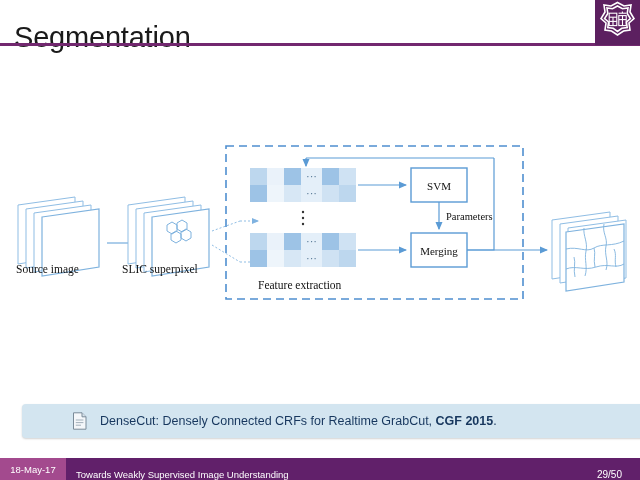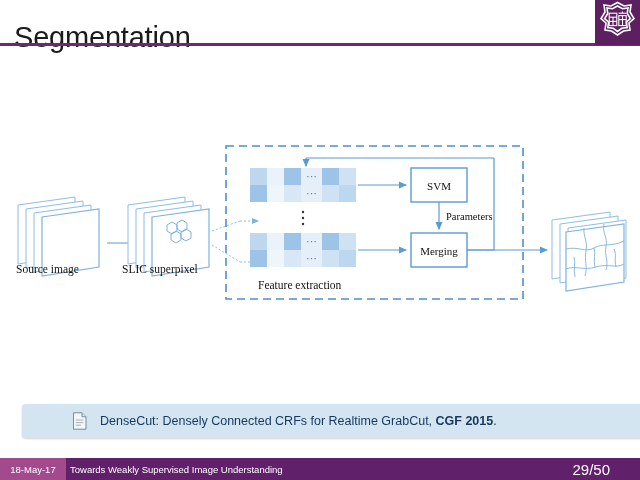--- a/index.html
+++ b/index.html
@@ -96,45 +96,45 @@
 
   
   .footer {
     position: absolute;
     left: 0;
     bottom: 0;
     width: 640px;
     height: 22px;
     background: #61206a;
     display: flex;
-    align-items: center;
+    align-items: flex-end;
   }
   .footer-date {
     width: 66px;
     height: 22px;
     background: #a34a8e;
     color: #ffffff;
     font-size: 9.5px;
     display: flex;
     align-items: center;
     justify-content: center;
     flex: 0 0 auto;
     font-family: "Liberation Sans", sans-serif;
   }
   .footer-title {
-    margin-left: 4px;
+    margin-left: 10px;
     color: #ffffff;
     font-size: 9.5px;
     flex: 1 1 auto;
     font-family: "Liberation Sans", sans-serif;
   }
   .footer-page {
     color: #ffffff;
-    font-size: 15px;
-    margin-right: 30px;
+    font-size: 10px;
+    margin-right: 18px;
     flex: 0 0 auto;
     font-family: "Liberation Sans", sans-serif;
   }
 
   
   .dg-label {
     font-family: "Liberation Serif", serif;
     font-size: 11.5px;
     fill: #111111;
   }

